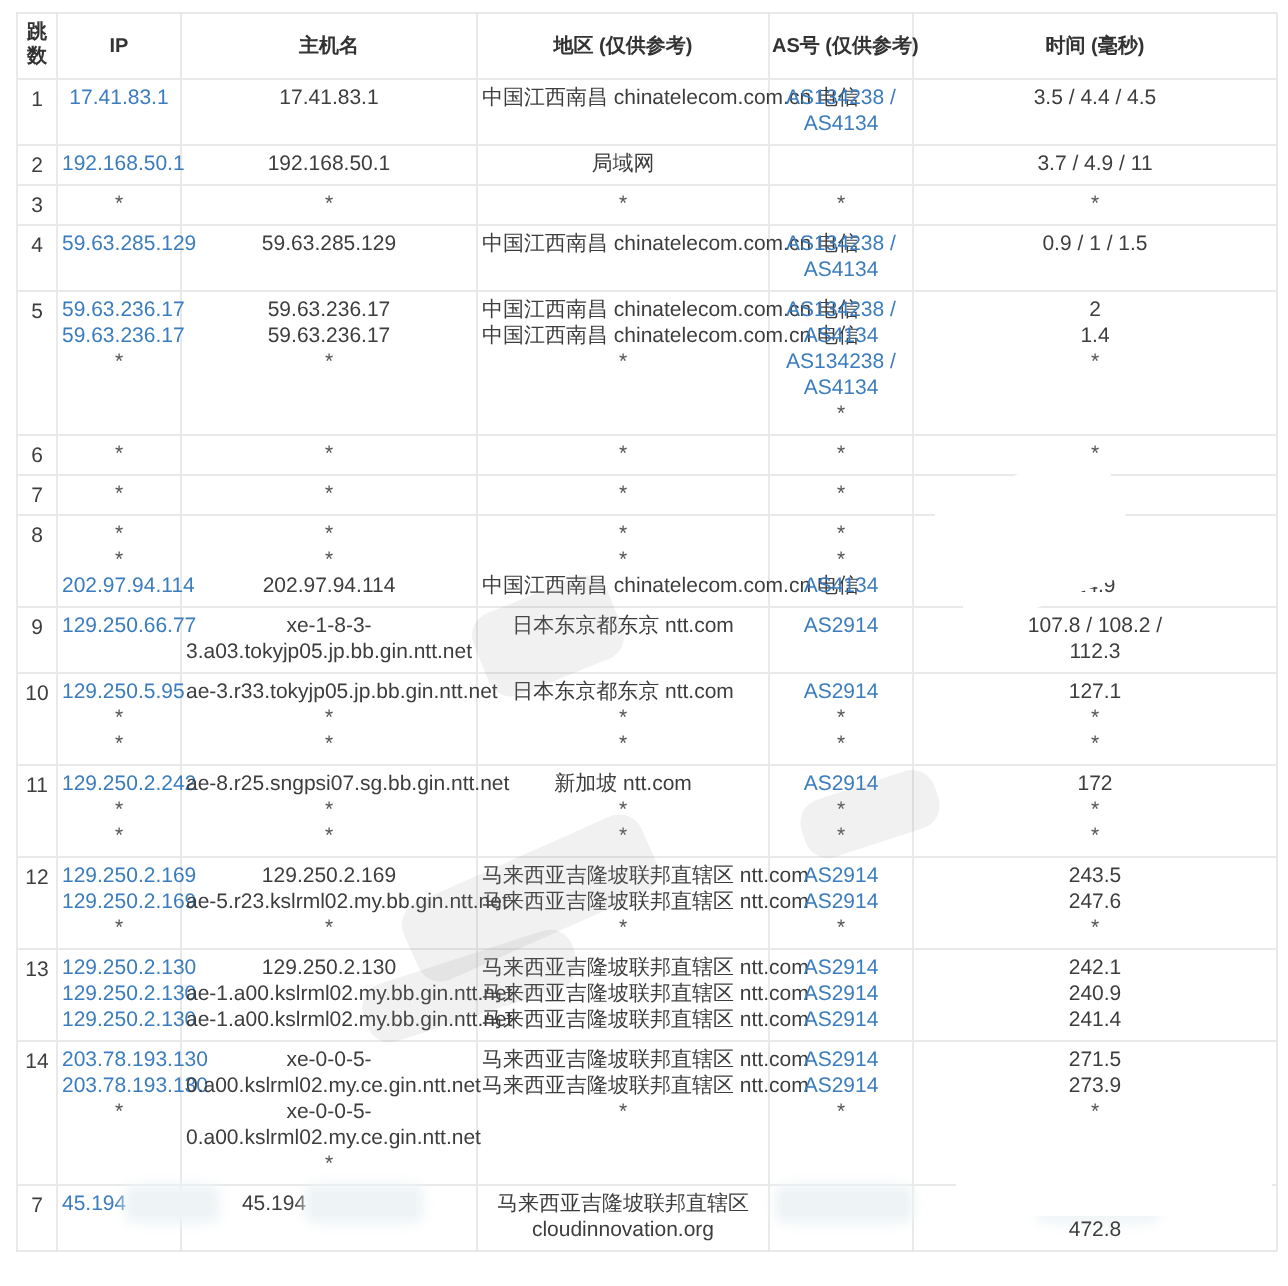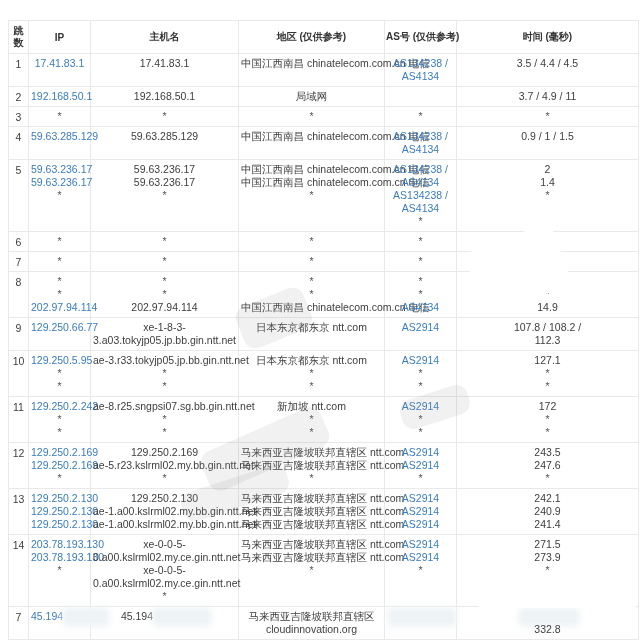--- a/index.html
+++ b/index.html
@@ -2,21 +2,21 @@
 <html><head>
 <meta charset="utf-8">
 <style>
   html,body{margin:0;padding:0;}
   body{
     width:644px;height:643px;background:#ffffff;position:relative;overflow:hidden;
     font-family:"Liberation Sans","DejaVu Sans",sans-serif;
     -webkit-font-smoothing:antialiased;
   }
   table.trace{
-    position:absolute;left:8px;top:20px;width:630px;
+    position:absolute;left:8px;top:6px;width:630px;
     border-collapse:collapse;table-layout:fixed;
     font-size:10.5px;color:#3d3d3d;background:#fff;
   }
   th,td{
     border:1px solid #e9e9e9;
     padding:3px 2px;text-align:center;vertical-align:top;
     overflow:visible;
   }
   th{
     font-weight:bold;font-size:10px;color:#333;
@@ -398,21 +398,21 @@
         </td>
         <td>
           <div class="line"><span class="">马来西亚吉隆坡联邦直辖区</span></div>
           <div class="line"><span class="">cloudinnovation.org</span></div>
         </td>
         <td>
           <div class="line"><span class="redact" style="width: 62px;"></span></div>
         </td>
         <td>
           <div class="line"><span class="redact" style="width: 54px;"></span></div>
-          <div class="line"><span class="">332.8</span></div>
+          <div class="line"><span class="">472.8</span></div>
         </td>
       </tr>
     </tbody>
 </table>
 
 <div class="wm wm-white" style="left:472px;top:236px;width:92px;height:66px;transform:rotate(-20deg);"></div>
 <div class="wm wm-gray" style="left:238px;top:296px;width:72px;height:44px;transform:rotate(-22deg);"></div>
 <div class="wm wm-gray" style="left:400px;top:392px;width:70px;height:30px;transform:rotate(-18deg);"></div>
 <div class="wm wm-gray" style="left:200px;top:428px;width:130px;height:42px;transform:rotate(-24deg);"></div>
 <div class="wm wm-gray" style="left:180px;top:478px;width:110px;height:30px;transform:rotate(-18deg);"></div>

